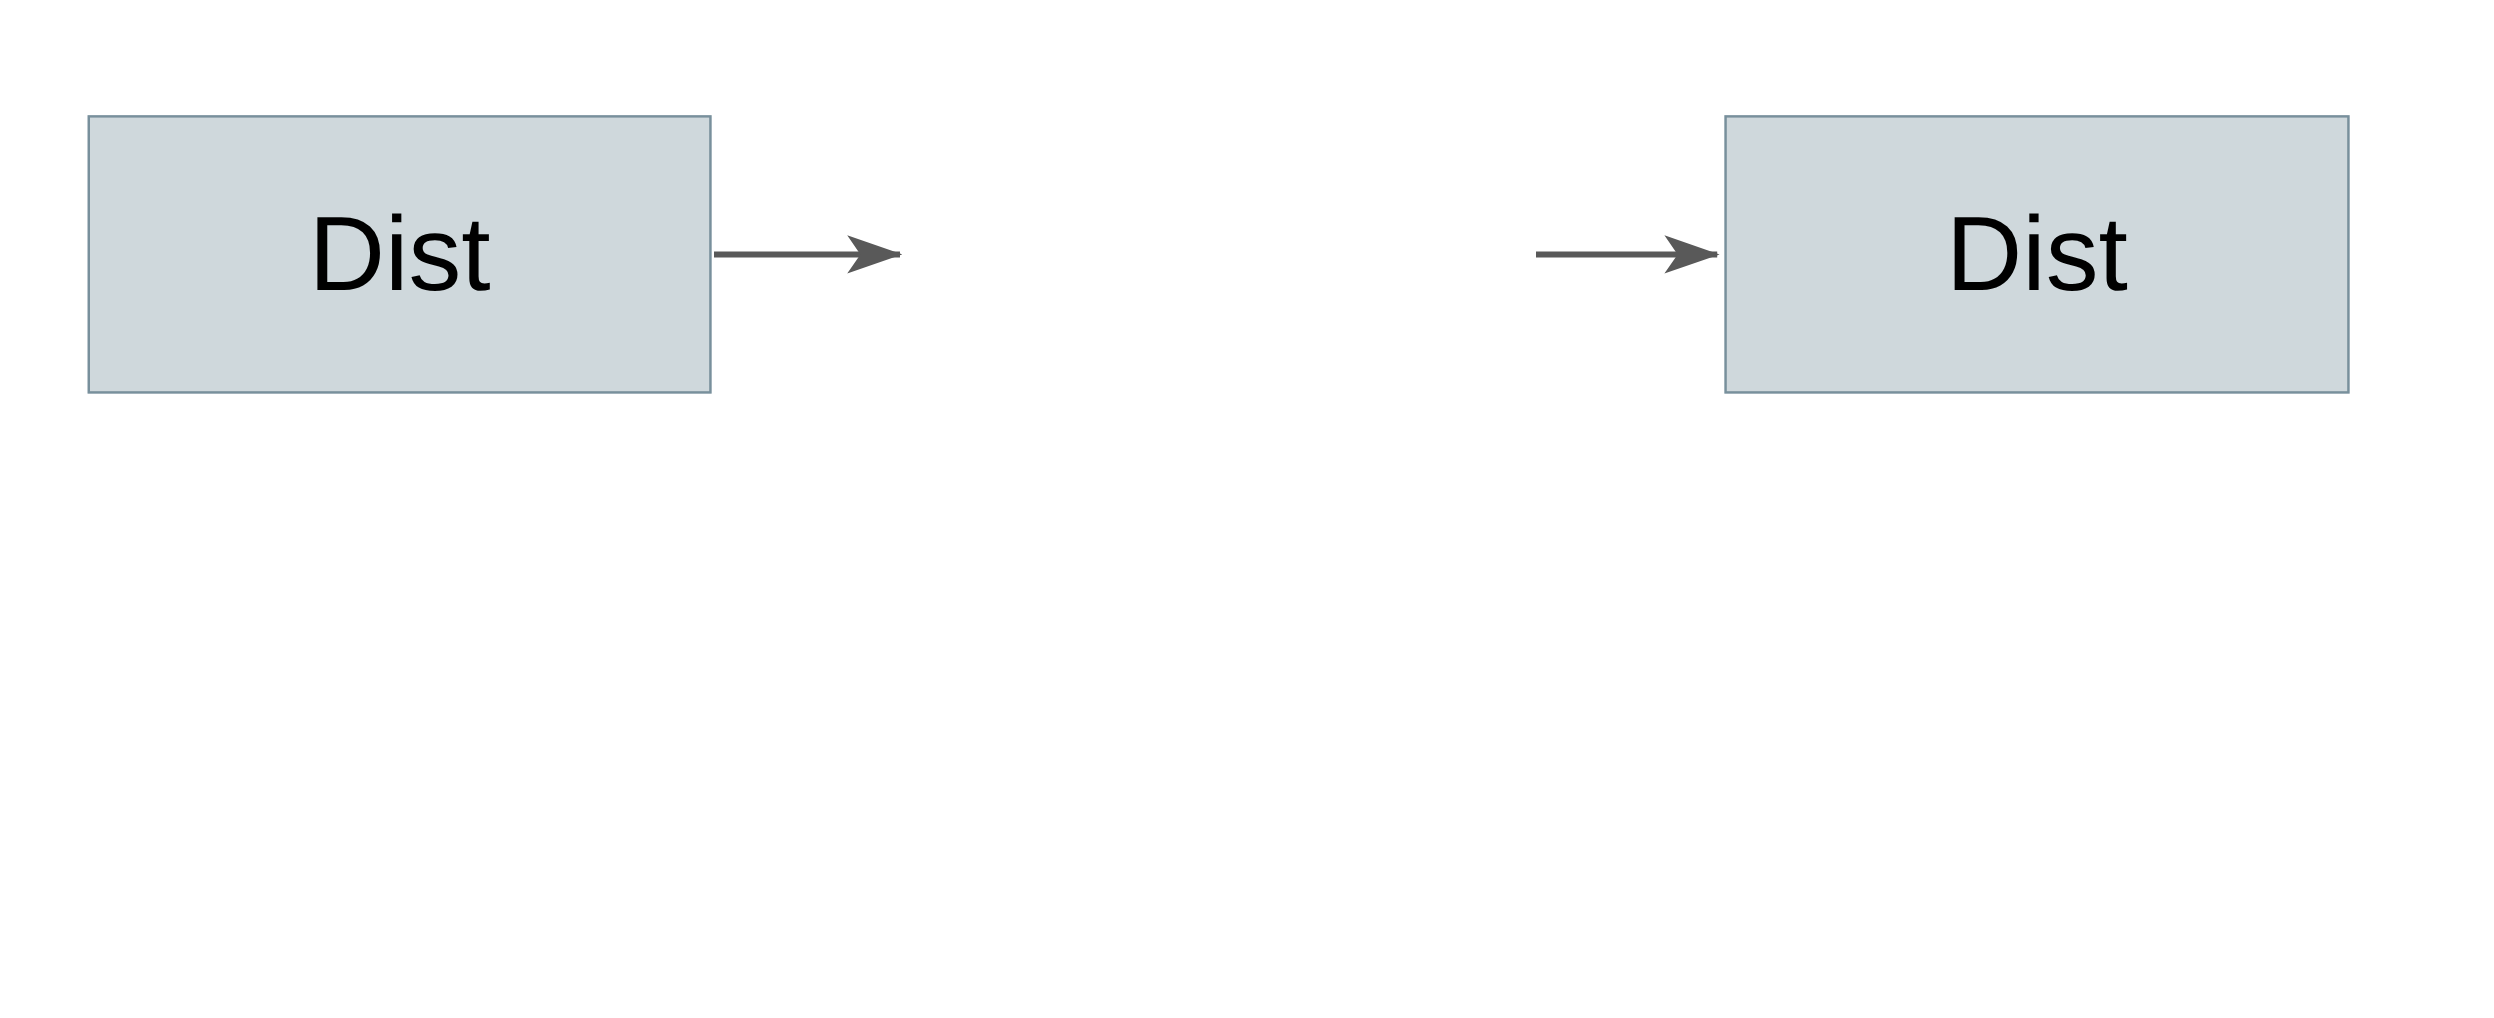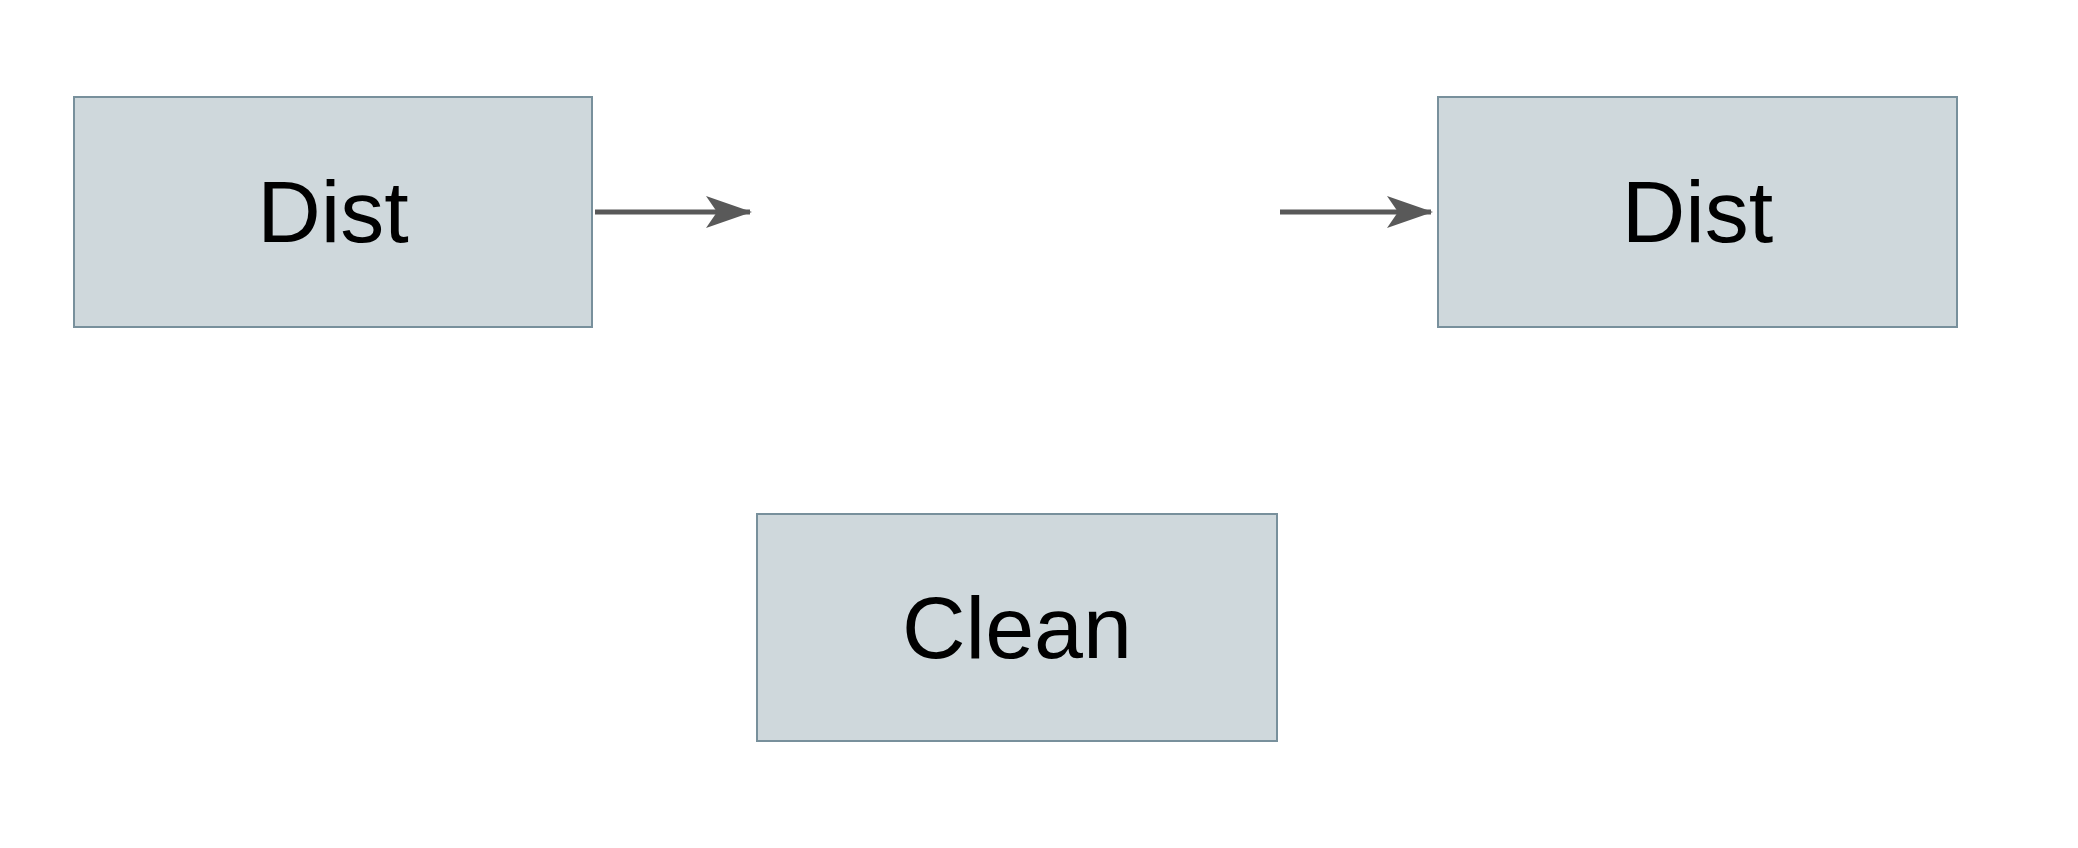--- a/index.html
+++ b/index.html
@@ -74,17 +74,14 @@
 
   <div class="node node-dist">
     <span class="label">Dist</span>
   </div>
 
 
   <div class="node node-init">
     <span class="label">Dist</span>
   </div>
 
-  <div class="node node-clean">
-    <span class="label">Clean</span>
-  </div>
 
 </div>
 
 </body></html>

